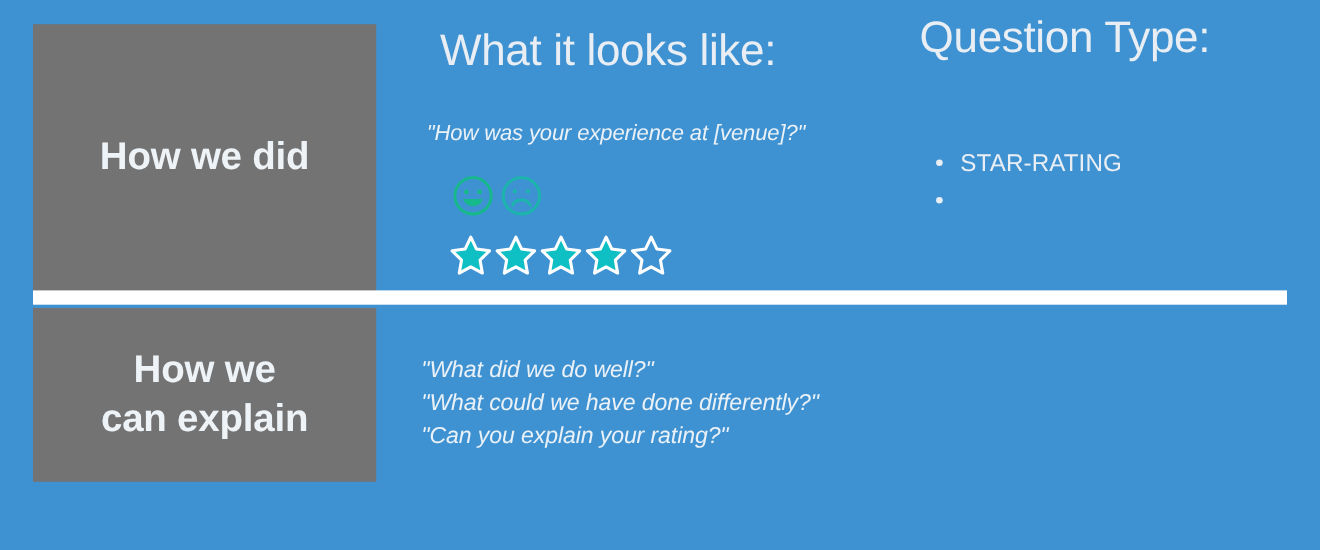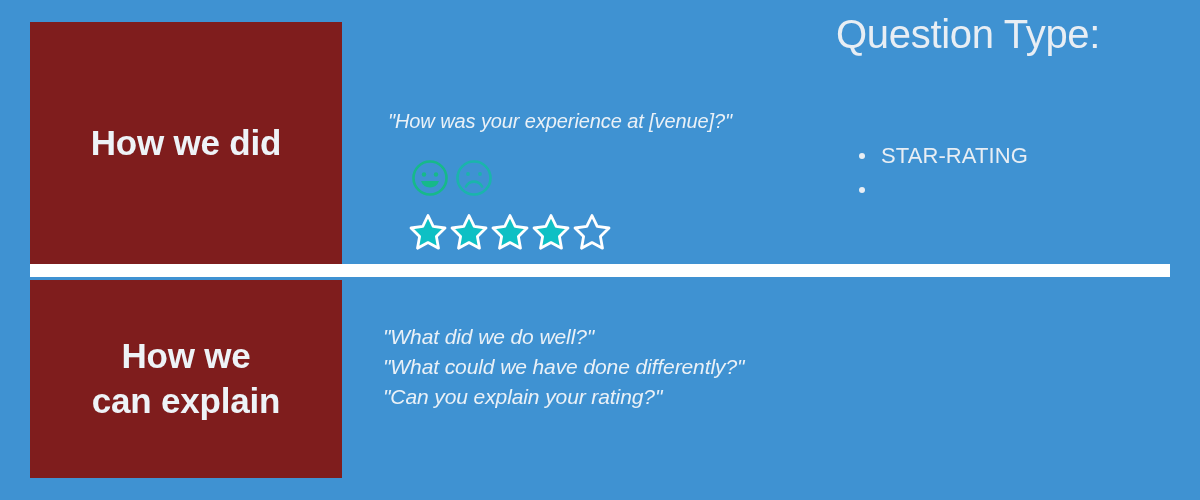--- a/index.html
+++ b/index.html
@@ -17,28 +17,28 @@
     width: 1200px;
     height: 500px;
     background: #3f92d2;
   }
 
   
   .label-panel {
     position: absolute;
     left: 30px;
     width: 312px;
-    background: #7f1d1d;
+    background: #737373;
     display: flex;
     align-items: center;
     justify-content: center;
     text-align: center;
   }
   #panel-top    { top: 22px;  height: 243px; }
-  #panel-bottom { top: 280px; height: 198px; }
+  #panel-bottom { top: 280px; height: 158px; }
 
   .panel-label {
     color: #eef3f7;
     font-weight: bold;
     font-size: 35px;
     line-height: 1.28;
     letter-spacing: -0.2px;
   }
 
   
@@ -105,21 +105,21 @@
     top: 212px;
     display: flex;
     gap: 1px;
   }
   #star-row svg { display: block; }
 
   
   .bullet-list {
     position: absolute;
     list-style: none;
-    margin: 12px;
+    margin: 4px;
     padding: 0;
   }
   .bullet-list li {
     position: relative;
     color: #e8eef4;
     font-size: 22px;
     line-height: 34px;
     padding-left: 24px;
     white-space: nowrap;
     letter-spacing: 0.1px;
@@ -147,20 +147,21 @@
 
   <div id="panel-bottom" class="label-panel">
     <div class="panel-label">
       <span>How we</span><br>
       <span>can explain</span>
     </div>
   </div>
 
   <div id="row-divider"></div>
 
+  <div id="header-looks-like" class="col-header">What it looks like:</div>
   <div id="header-qtype" class="col-header">Question Type:</div>
 
   <div id="quote-top" class="quote">"How was your experience at [venue]?"</div>
 
   <div id="face-row">
     <span>
       <svg width="40" height="40" viewBox="0 0 40 40">
         <circle cx="20" cy="20" r="16.5" fill="none" stroke="#16b98a" stroke-width="2.6"></circle>
         <circle cx="14" cy="16.5" r="2.2" fill="#16b98a"></circle>
         <circle cx="26" cy="16.5" r="2.2" fill="#16b98a"></circle>

